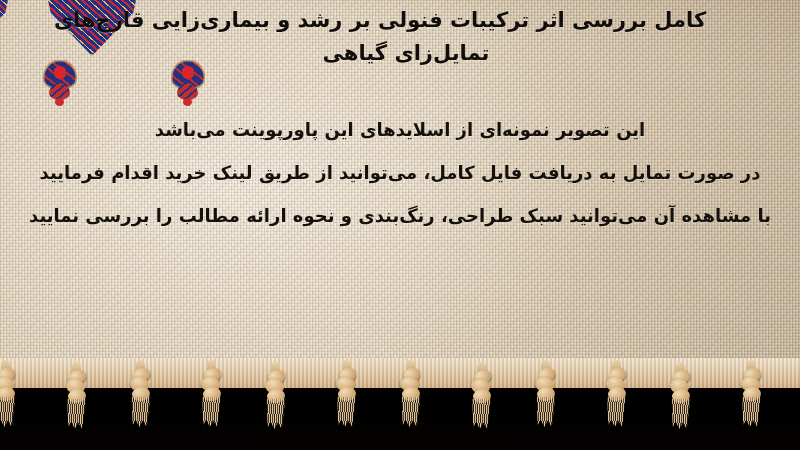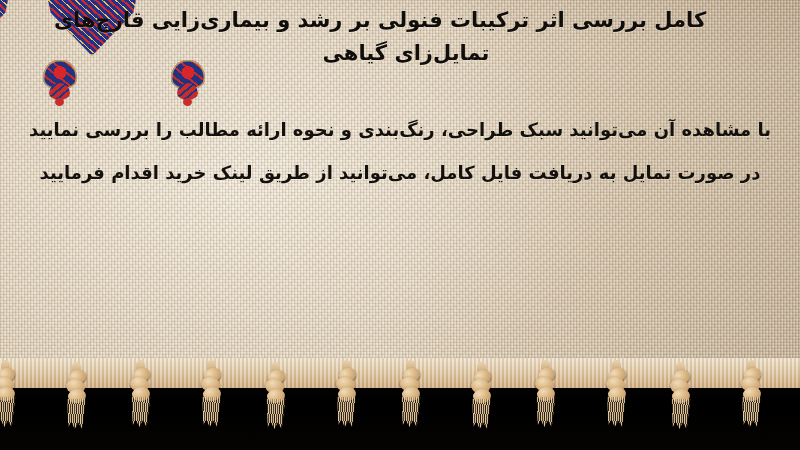--- a/index.html
+++ b/index.html
@@ -254,22 +254,23 @@
       <div class="drop-mid" style="left:37px; top:83px;"></div>
       <div class="drop-small" style="left:43px; top:98px;"></div>
     </div>
 
     <div class="text-layer">
       <div class="title-block">
         <div class="title-line l1">کامل بررسی اثر ترکیبات فنولی بر رشد و بیماری‌زایی قارچ‌های</div>
         <div class="title-line l2">تمایل‌زای گیاهی</div>
       </div>
       <div class="body-block">
+        <div class="body-line b1">این تصویر نمونه‌ای از اسلایدهای این پاورپوینت می‌باشد</div>
+        <div class="body-line b3">در صورت تمایل به دریافت فایل کامل، می‌توانید از طریق لینک خرید اقدام فرمایید</div>
         <div class="body-line b2">با مشاهده آن می‌توانید سبک طراحی، رنگ‌بندی و نحوه ارائه مطالب را بررسی نمایید</div>
-        <div class="body-line b3">در صورت تمایل به دریافت فایل کامل، می‌توانید از طریق لینک خرید اقدام فرمایید</div>
       </div>
     </div>
   </div>
 
   <div class="black-field"></div>
 
   <div class="fringe-band"></div>
 
   <div id="tassels">
       <div class="tassel" style="left: -6px; top: 368px;">

